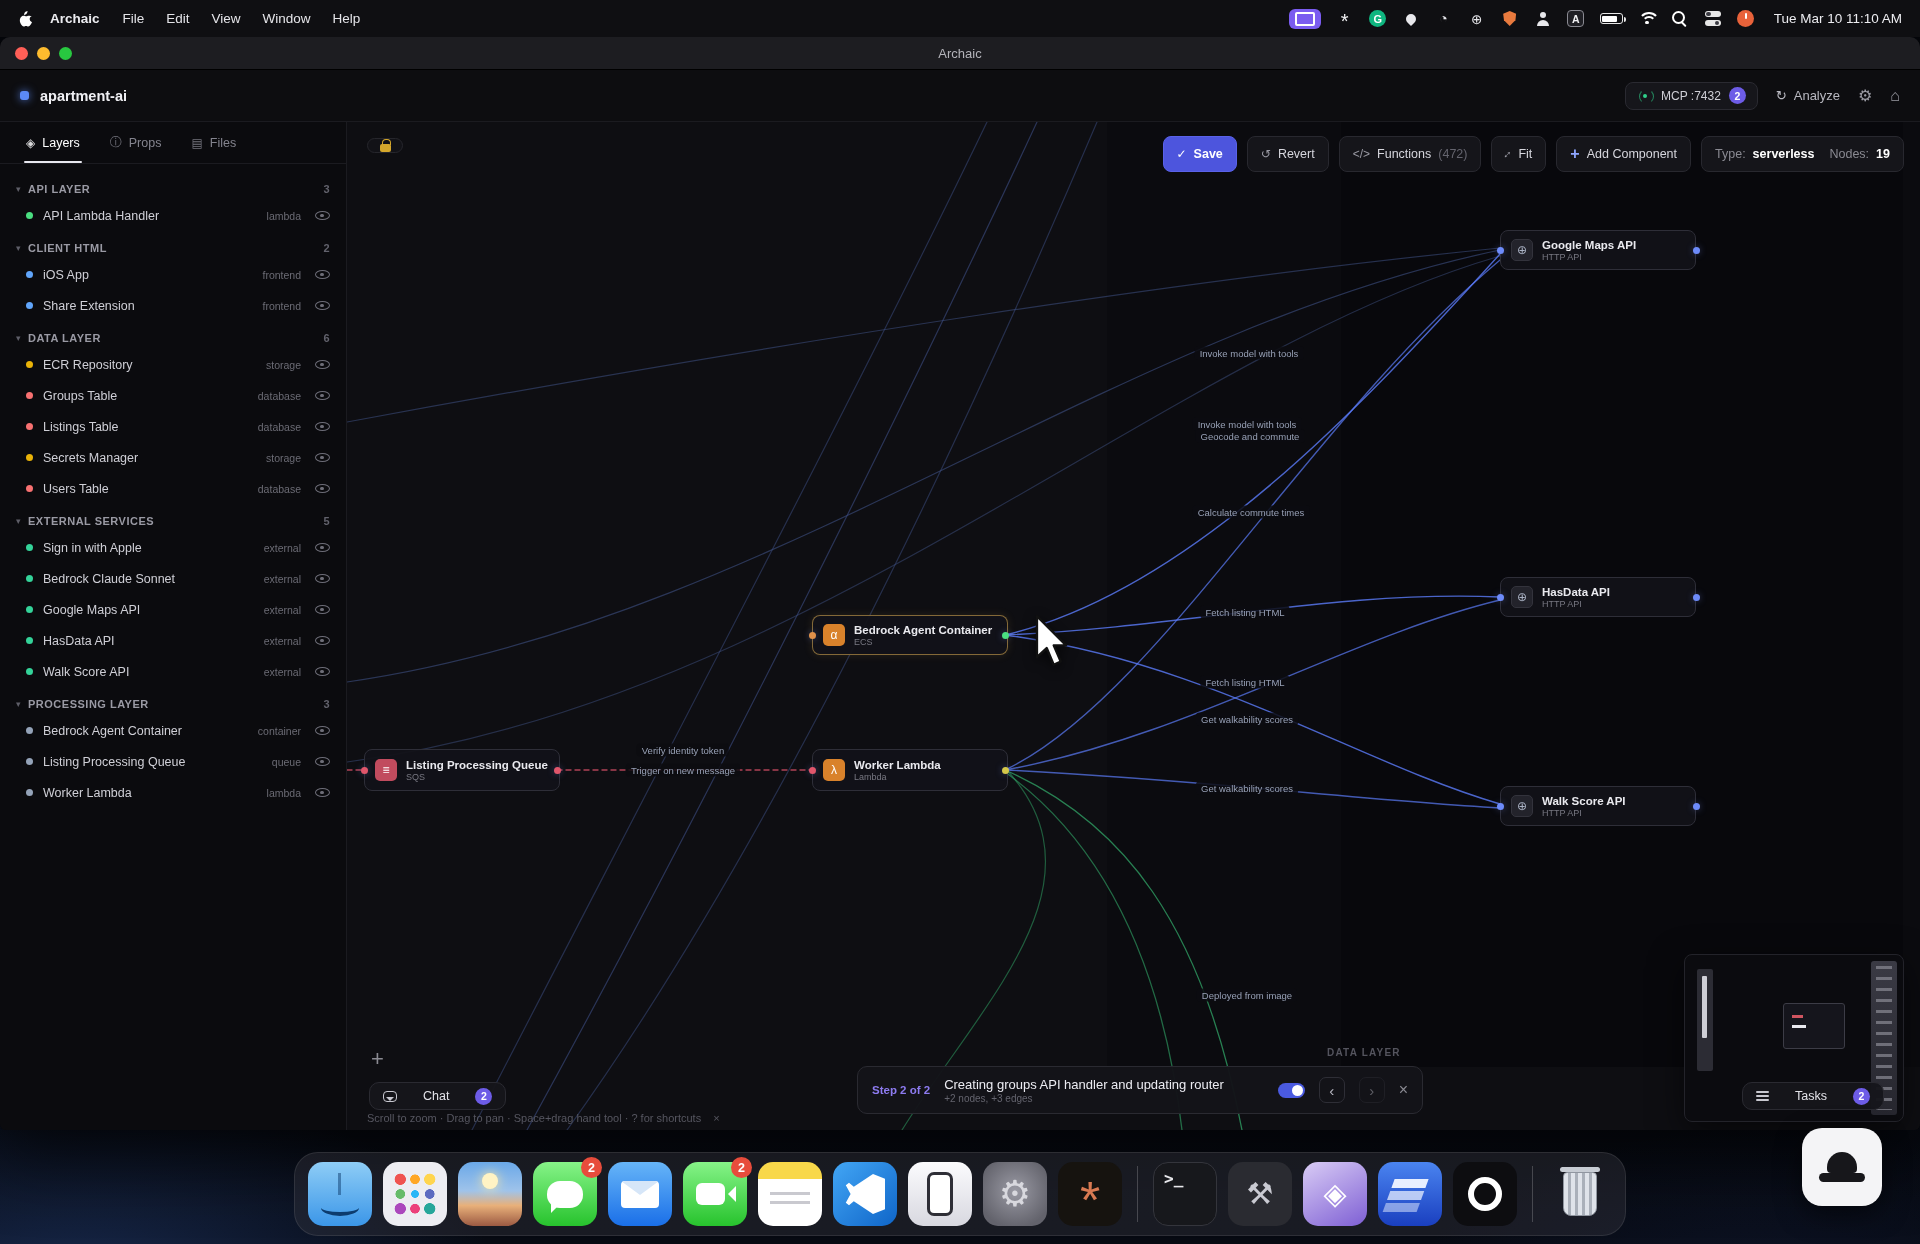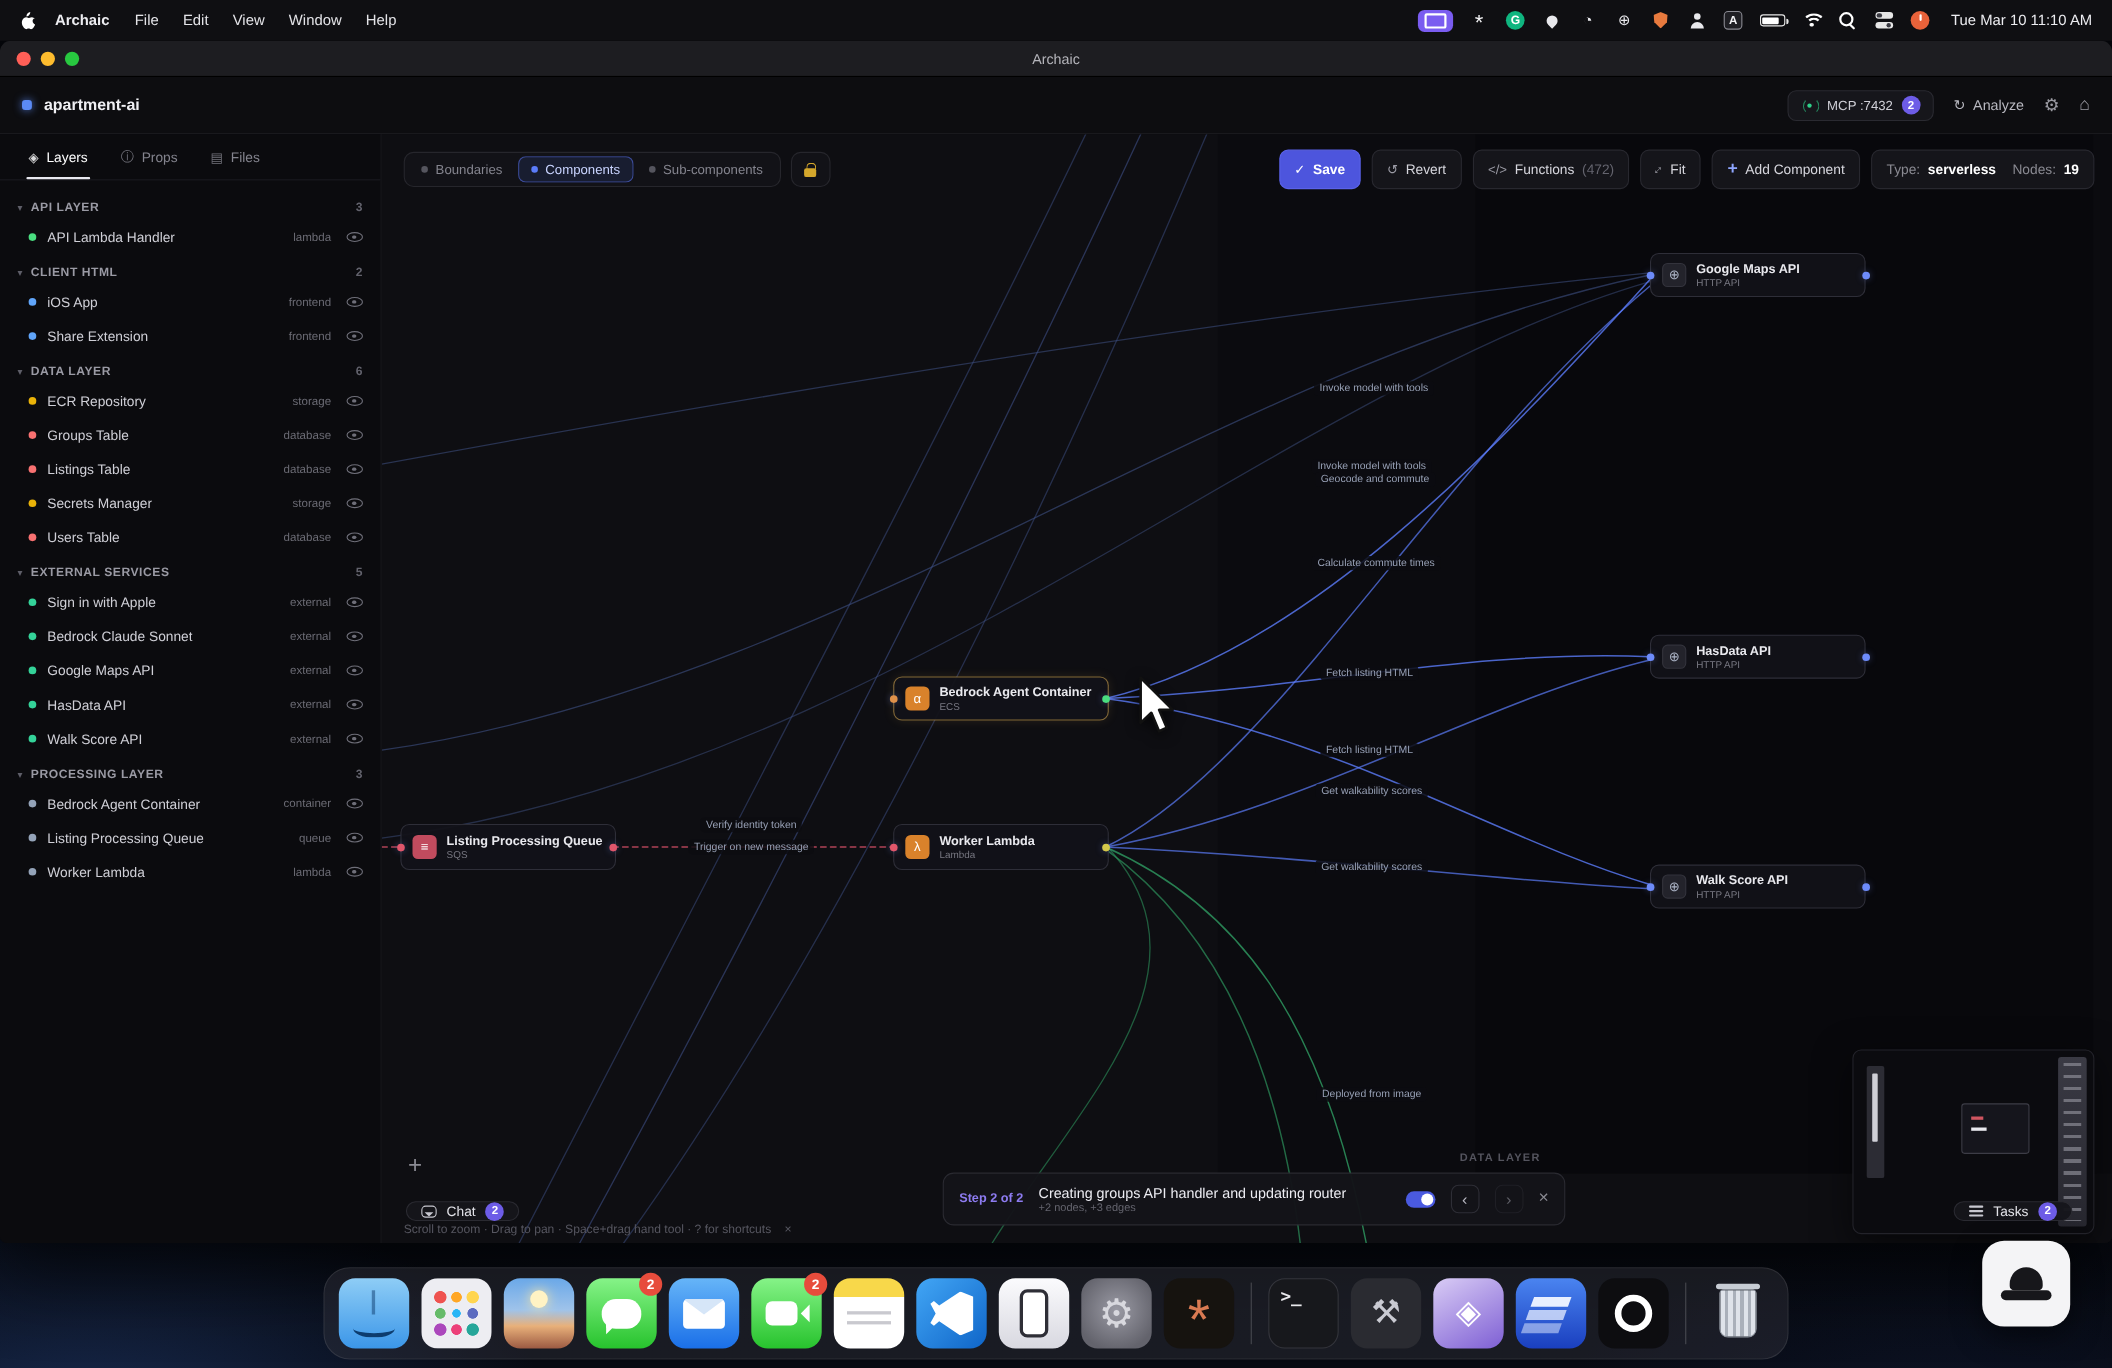--- a/index.html
+++ b/index.html
@@ -110,21 +110,21 @@
   .btn .bic{color:#9a9aa4;font-size:12px}
   .btn.save{background:#4d55dd;border-color:#5a62e8;color:#fff;font-weight:700}
   .btn.save .bic{color:#fff}
   .fit-ic{display:inline-block;transform:rotate(45deg);font-size:13px}
   .fncount{color:#64646e}
   .addplus{color:#8fa6ff;font-size:16px;font-weight:700}
   .typebox .dim{color:#8a8a92}
   .typebox .strong{color:#fff;font-weight:700}
   .typebox .ml{margin-left:8px}
   .zoomplus{position:absolute;left:24px;bottom:58px;color:#8a8a92;font-size:22px;z-index:10}
-  .chatpill,.taskpill{position:absolute;display:flex;align-items:center;gap:9px;background:rgba(22,22,27,.96);border:1px solid #2a2a31;border-radius:10px;height:18px;padding:0 13px;color:#e2e2e8;font-size:12.5px;z-index:12}
+  .chatpill,.taskpill{position:absolute;display:flex;align-items:center;gap:26px;background:rgba(22,22,27,.96);border:1px solid #2a2a31;border-radius:10px;height:28px;padding:0 13px;color:#e2e2e8;font-size:12.5px;z-index:12}
   .chatpill{left:22px;bottom:20px}
   .taskpill{right:36px;bottom:20px}
   .bubble{width:14px;height:11px;border:1.5px solid #c8c8d0;border-radius:4px;position:relative}
   .bubble::after{content:"";position:absolute;left:2px;bottom:-4.5px;border:4px solid transparent;border-top-color:#c8c8d0}
   .tlist{width:13px;height:10px;display:flex;flex-direction:column;justify-content:space-between}
   .tlist i{display:block;height:1.6px;background:#c8c8d0;border-radius:1px}
   .stepbar{position:absolute;left:510px;bottom:16px;width:566px;height:48px;background:rgba(20,20,25,.97);border:1px solid #2a2a31;border-radius:10px;display:flex;align-items:center;gap:14px;padding:0 14px;z-index:11}
   .steplab{color:#8d7bf0;font-size:11.5px;font-weight:700;white-space:nowrap}
   .stepmid{flex:1;min-width:0}
   .steptitle{color:#ececf2;font-size:13px;font-weight:400;white-space:nowrap;overflow:hidden;text-overflow:ellipsis}
@@ -528,34 +528,20 @@
             <span class="port" style="left: 1149.5px; top: 124.5px; background: rgb(109, 139, 250);"></span>
             <span class="port" style="left: 1345.5px; top: 124.5px; background: rgb(109, 139, 250);"></span>
             <span class="port" style="left: 1149.5px; top: 471.5px; background: rgb(109, 139, 250);"></span>
             <span class="port" style="left: 1345.5px; top: 471.5px; background: rgb(109, 139, 250);"></span>
             <span class="port" style="left: 1149.5px; top: 680.5px; background: rgb(109, 139, 250);"></span>
             <span class="port" style="left: 1345.5px; top: 680.5px; background: rgb(109, 139, 250);"></span>
           </div>
         <div class="reglabel">DATA LAYER</div>
 
         <div class="modebar">
-          <div class="segs" id="mode-tabs">
-              <div class="seg">
-                <span class="segdot"></span>
-                <span>Boundaries</span>
-              </div>
-              <div class="seg active">
-                <span class="segdot"></span>
-                <span>Components</span>
-              </div>
-              <div class="seg">
-                <span class="segdot"></span>
-                <span>Sub-components</span>
-              </div>
-            </div>
           <div class="lockchip">
               <span class="lock"></span>
             </div>
         </div>
 
         <div class="topright">
           <div class="btn save">
             <span class="bic">✓</span>
             <span>Save</span>
           </div>

